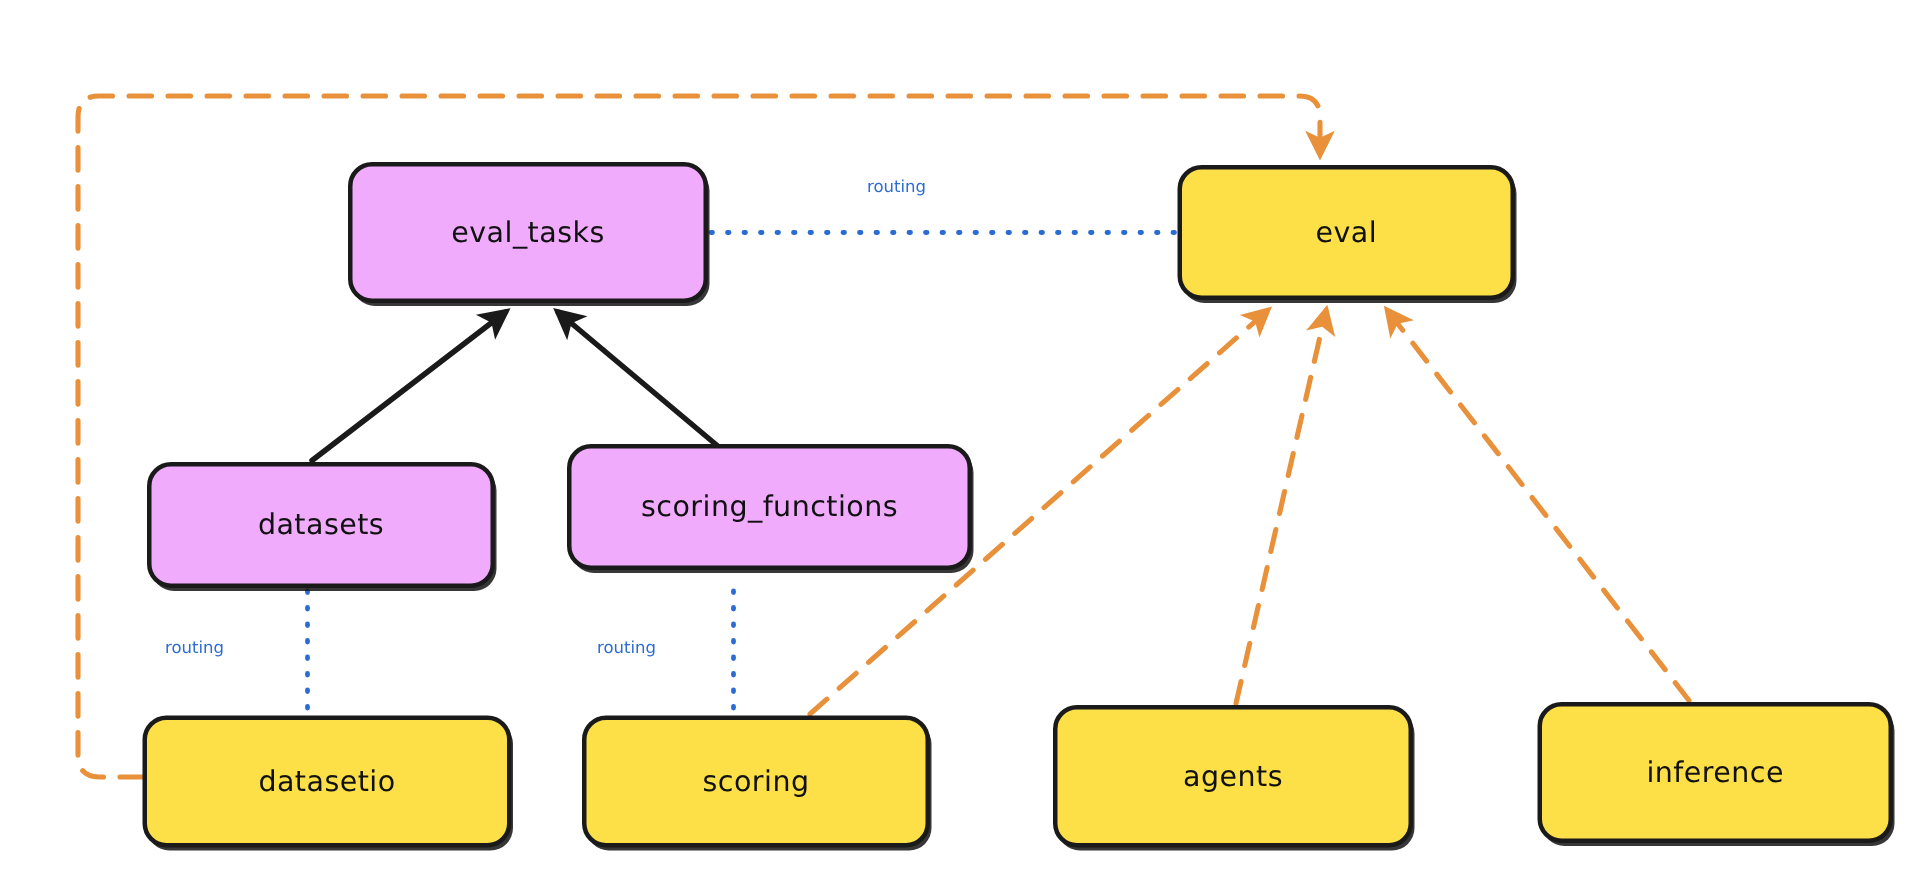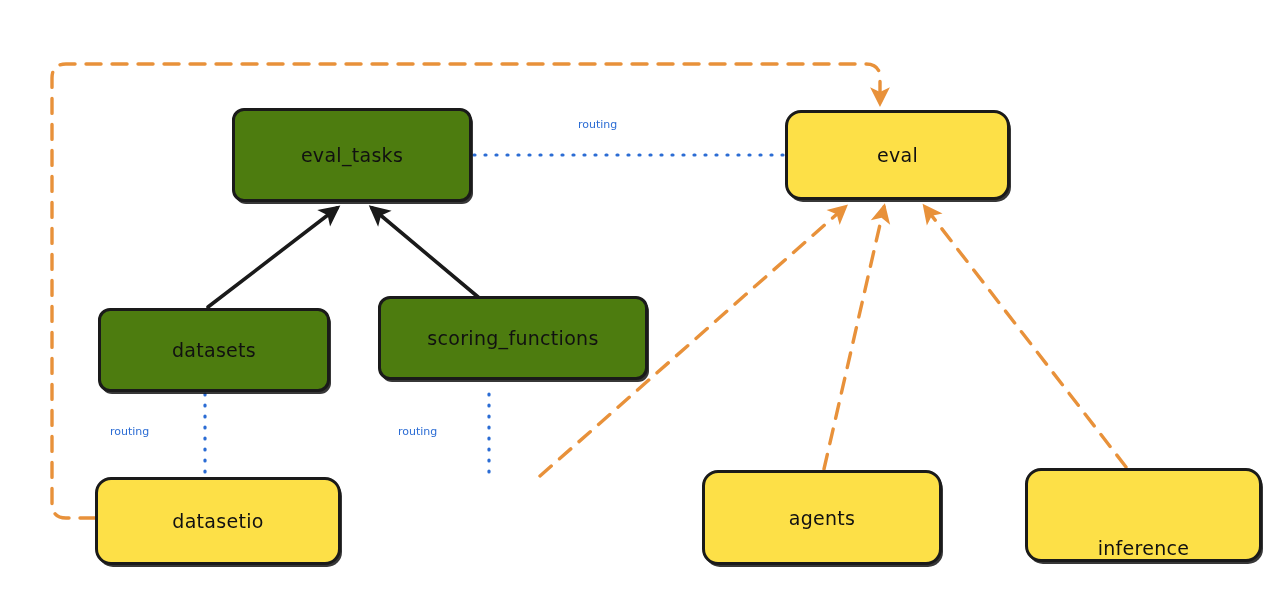--- a/index.html
+++ b/index.html
@@ -32,21 +32,21 @@
     border-radius: 16px;
     display: flex;
     align-items: center;
     justify-content: center;
     font-family: "DejaVu Sans", sans-serif;
     font-size: 19px;
     color: #111111;
     letter-spacing: 0.3px;
     box-shadow: 2px 3px 0 -1px rgba(20,20,20,0.85);
   }
-  .node.blue   { background: #4d7c0f; border-radius: 12px; }
+  .node.blue   { background: #f0abfc; }
   .node.green  { background: #fde047; }
   .edge-label {
     position: absolute;
     font-family: "DejaVu Sans", sans-serif;
     font-size: 11px;
     color: #2b6cd4;
     white-space: nowrap;
   }
 </style>
 </head>
@@ -96,26 +96,29 @@
   </div>
 
   <div class="node blue" style="left:378px; top:296px; width:270px; height:84px;">
     <span>scoring_functions</span>
   </div>
 
   <div class="node green" style="left:95px; top:477px; width:246px; height:88px;">
     <span>datasetio</span>
   </div>
 
+  <div class="node green" style="left:388px; top:477px; width:232px; height:88px;">
+    <span>scoring</span>
+  </div>
 
   <div class="node green" style="left:702px; top:470px; width:240px; height:95px;">
     <span>agents</span>
   </div>
 
-  <div class="node green" style="left:1025px; top:468px; width:237px; height:94px;align-items:flex-end;">
+  <div class="node green" style="left:1025px; top:468px; width:237px; height:94px;">
     <span>inference</span>
   </div>
 
   <div class="edge-label" style="left:578px; top:118px;">routing</div>
 
   <div class="edge-label" style="left:110px; top:425px;">routing</div>
 
   <div class="edge-label" style="left:398px; top:425px;">routing</div>
 
 </div>

